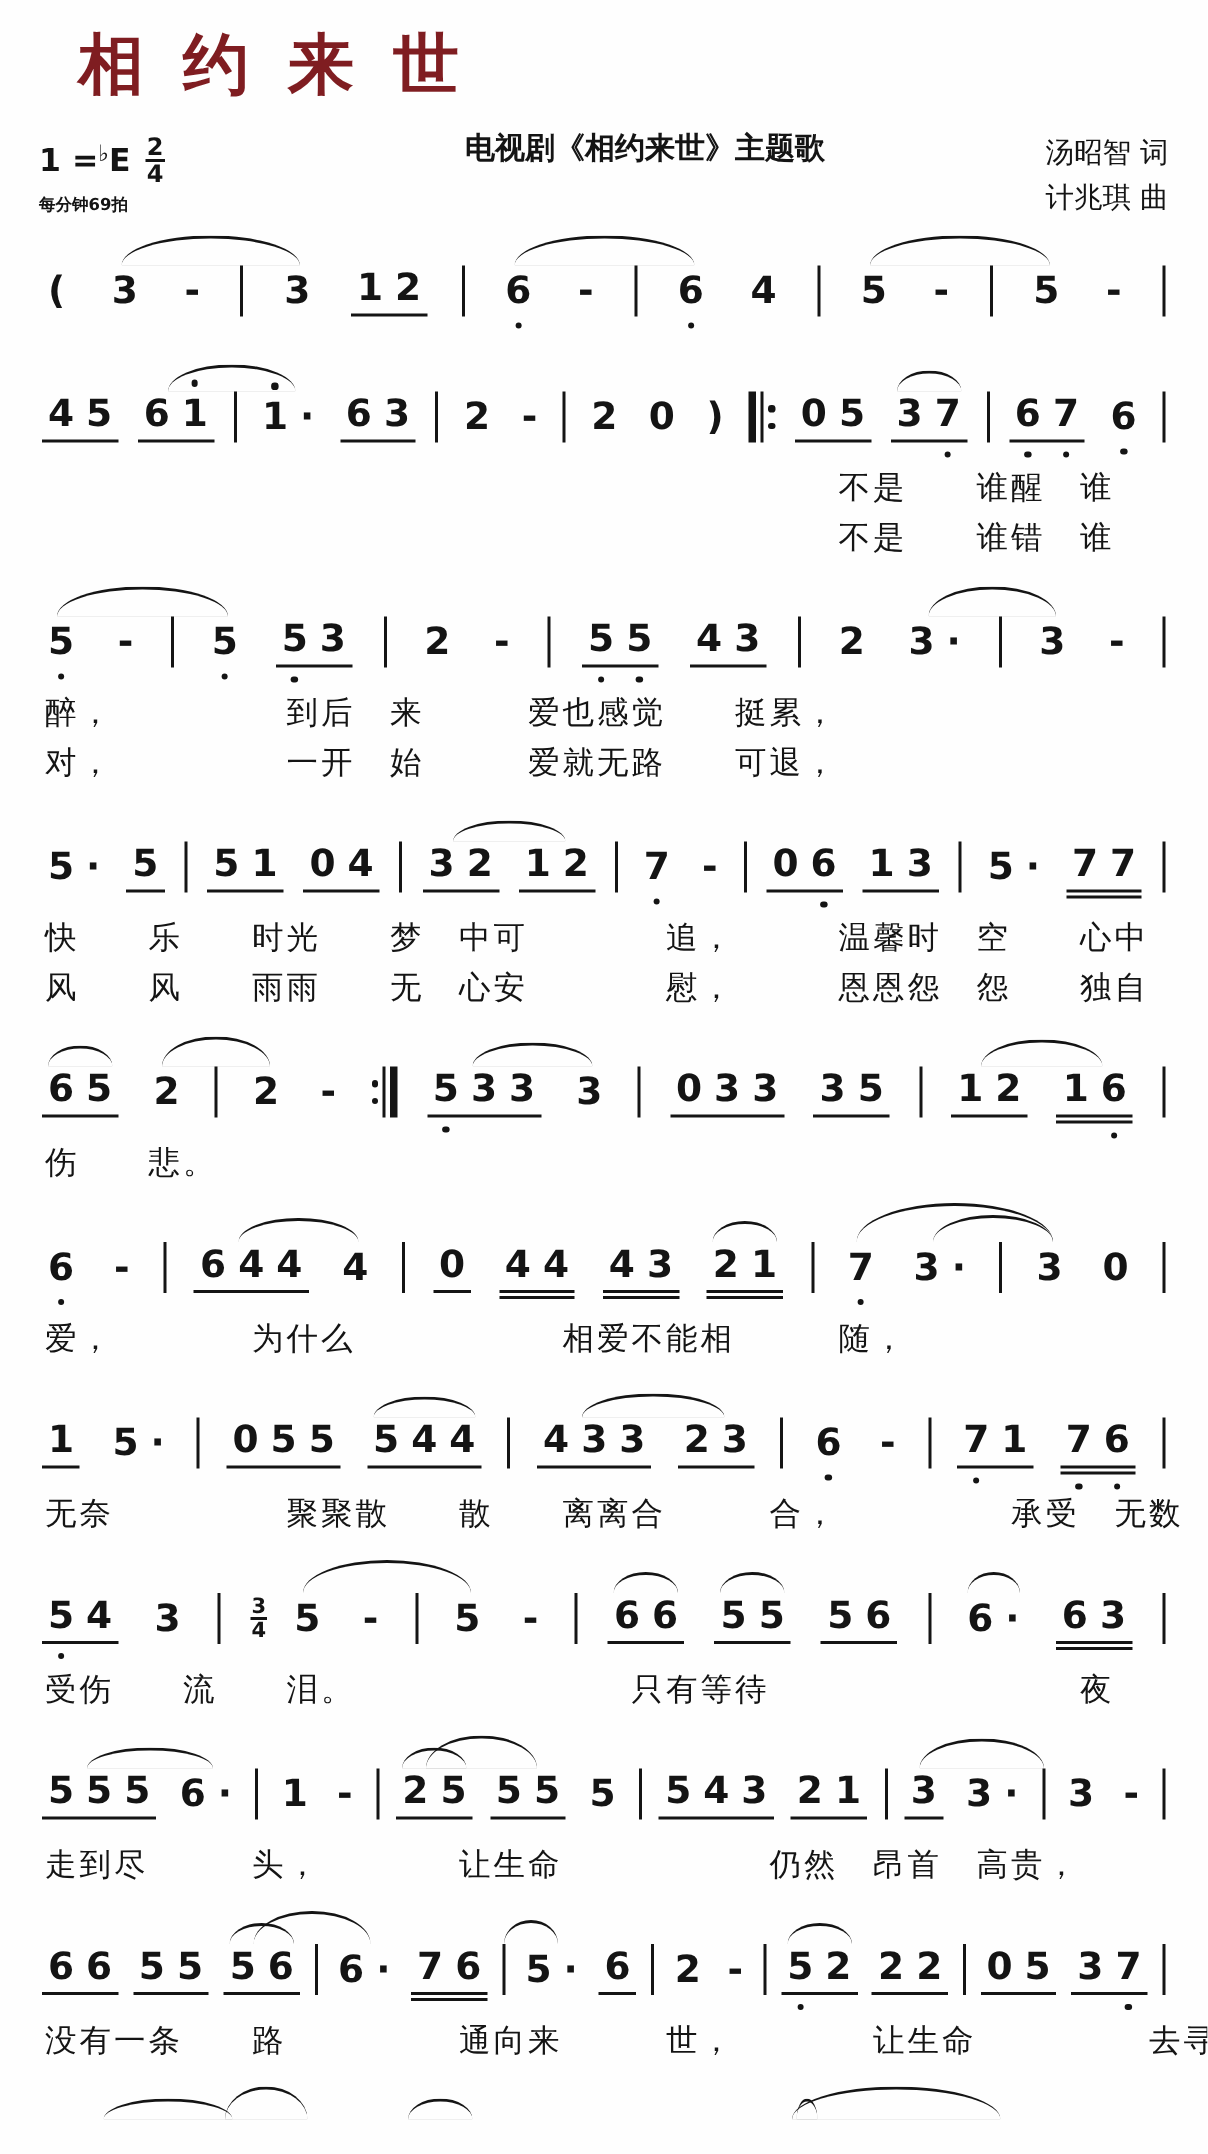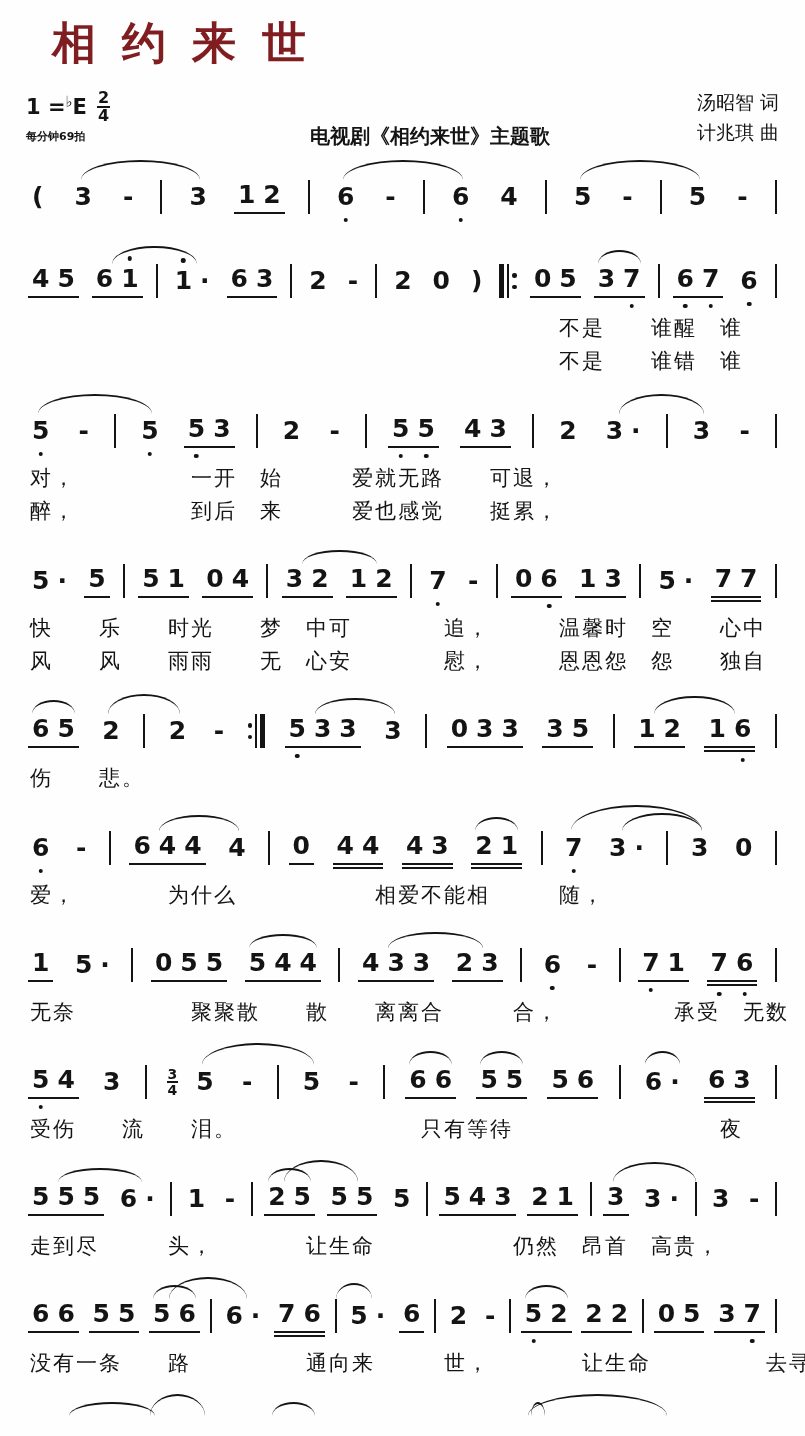--- a/index.html
+++ b/index.html
@@ -4,21 +4,21 @@
 <style>
   html,body{margin:0;padding:0;background:#ffffff;}
   .page{width:805px;height:1436px;margin:0 auto;position:relative;overflow:hidden;
         background:#fefefe;color:#141414;box-sizing:border-box;padding:12px 26px 0;
         font-family:"DejaVu Serif", serif;}
   
   .title{ text-align:left;font-size:44px;font-weight:bold;letter-spacing:26px;
           margin:2px 0 10px;text-indent:26px;}
   .meta-grid{display:flex;align-items:flex-start;margin-bottom:4px;}
   .meta-left{width:190px;flex:none;padding-top:8px;}
-  .meta-center{flex:1;text-align:center;font-size:20px;font-weight:bold;padding-top:2px;margin-top:38px;}
+  .meta-center{flex:1;text-align:center;font-size:20px;font-weight:bold;padding-top:2px;}
   .meta-right{width:135px;flex:none;text-align:right;font-size:19px;line-height:30px;padding-top:4px;}
   .keysig{font-family:"DejaVu Sans",sans-serif;font-weight:bold;font-size:21px;display:flex;align-items:center;}
   .keysig sup{font-size:15px;position:relative;top:-5px;}
   .frac{display:inline-flex;flex-direction:column;align-items:center;margin-left:10px;
         font-size:16px;line-height:14px;font-weight:bold;}
   .frac .bar{width:13px;height:2px;background:#141414;margin:1px 0;}
   .tempo{font-family:"DejaVu Sans",sans-serif;font-weight:bold;font-size:11px;margin-top:6px;}
   
   .system{margin-bottom:10px;}
   .notes-row{position:relative;display:flex;justify-content:space-between;align-items:center;
@@ -244,22 +244,22 @@
           <span class="note">
             <span class="ch">3</span>
           </span>
           <span class="note">
             <span class="ch">-</span>
           </span>
           <span class="barline"></span>
           <div class="slur" style="left: 12px; width: 114px; height: 18px; top: 6px;"></div>
           <div class="slur" style="left: 593.2px; width: 84.8px; height: 18px; top: 6px;"></div>
         </div>
+        <div class="lyrics">醉，　　　　　到后　来　　　爱也感觉　　挺累，</div>
         <div class="lyrics">对，　　　　　一开　始　　　爱就无路　　可退，</div>
-        <div class="lyrics">醉，　　　　　到后　来　　　爱也感觉　　挺累，</div>
       </div>
       <div class="system">
         <div class="notes-row">
           <span class="note">
             <span class="ch">5</span>
             <span class="ch">·</span>
           </span>
           <span class="note u1">
             <span class="ch">5</span>
           </span>

